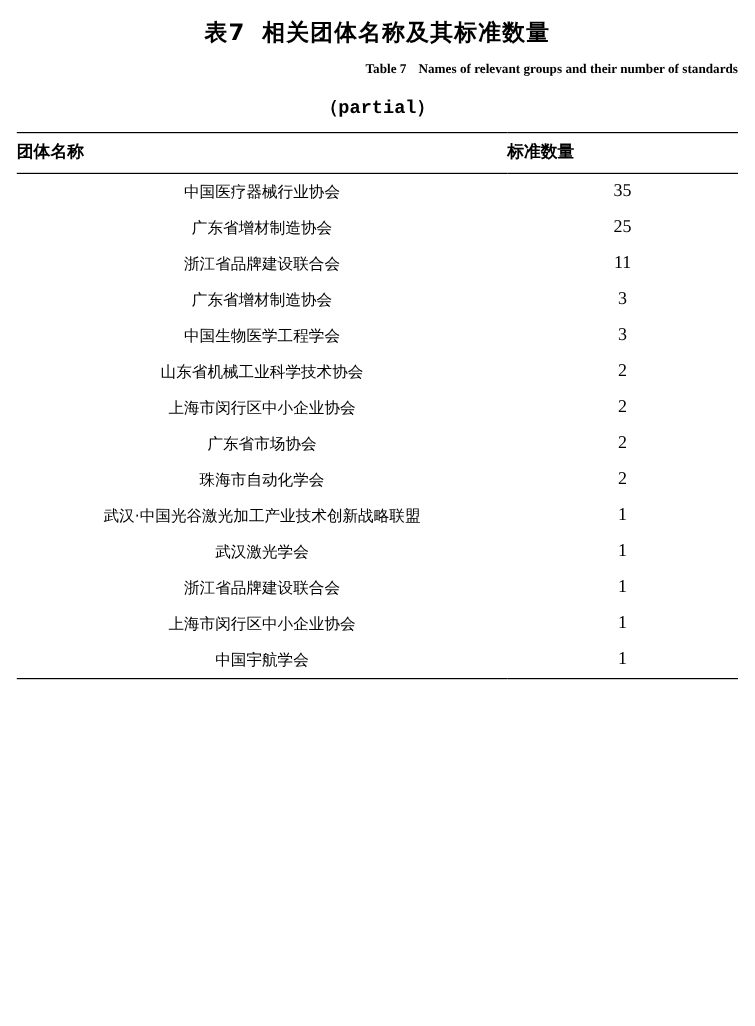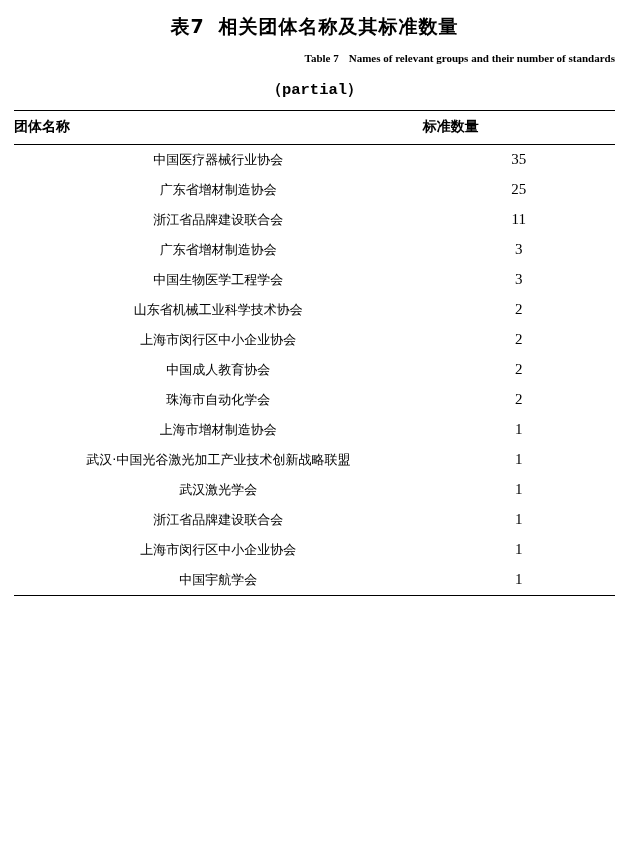--- a/index.html
+++ b/index.html
@@ -135,30 +135,26 @@
         </tr>
         <tr>
           <td class="name">山东省机械工业科学技术协会</td>
           <td class="count">2</td>
         </tr>
         <tr>
           <td class="name">上海市闵行区中小企业协会</td>
           <td class="count">2</td>
         </tr>
         <tr>
-          <td class="name">中国成人教育协会</td>
+          <td class="name">广东省市场协会</td>
           <td class="count">2</td>
         </tr>
         <tr>
           <td class="name">珠海市自动化学会</td>
           <td class="count">2</td>
-        </tr>
-        <tr>
-          <td class="name">上海市增材制造协会</td>
-          <td class="count">1</td>
         </tr>
         <tr>
           <td class="name">武汉·中国光谷激光加工产业技术创新战略联盟</td>
           <td class="count">1</td>
         </tr>
         <tr>
           <td class="name">武汉激光学会</td>
           <td class="count">1</td>
         </tr>
         <tr>

